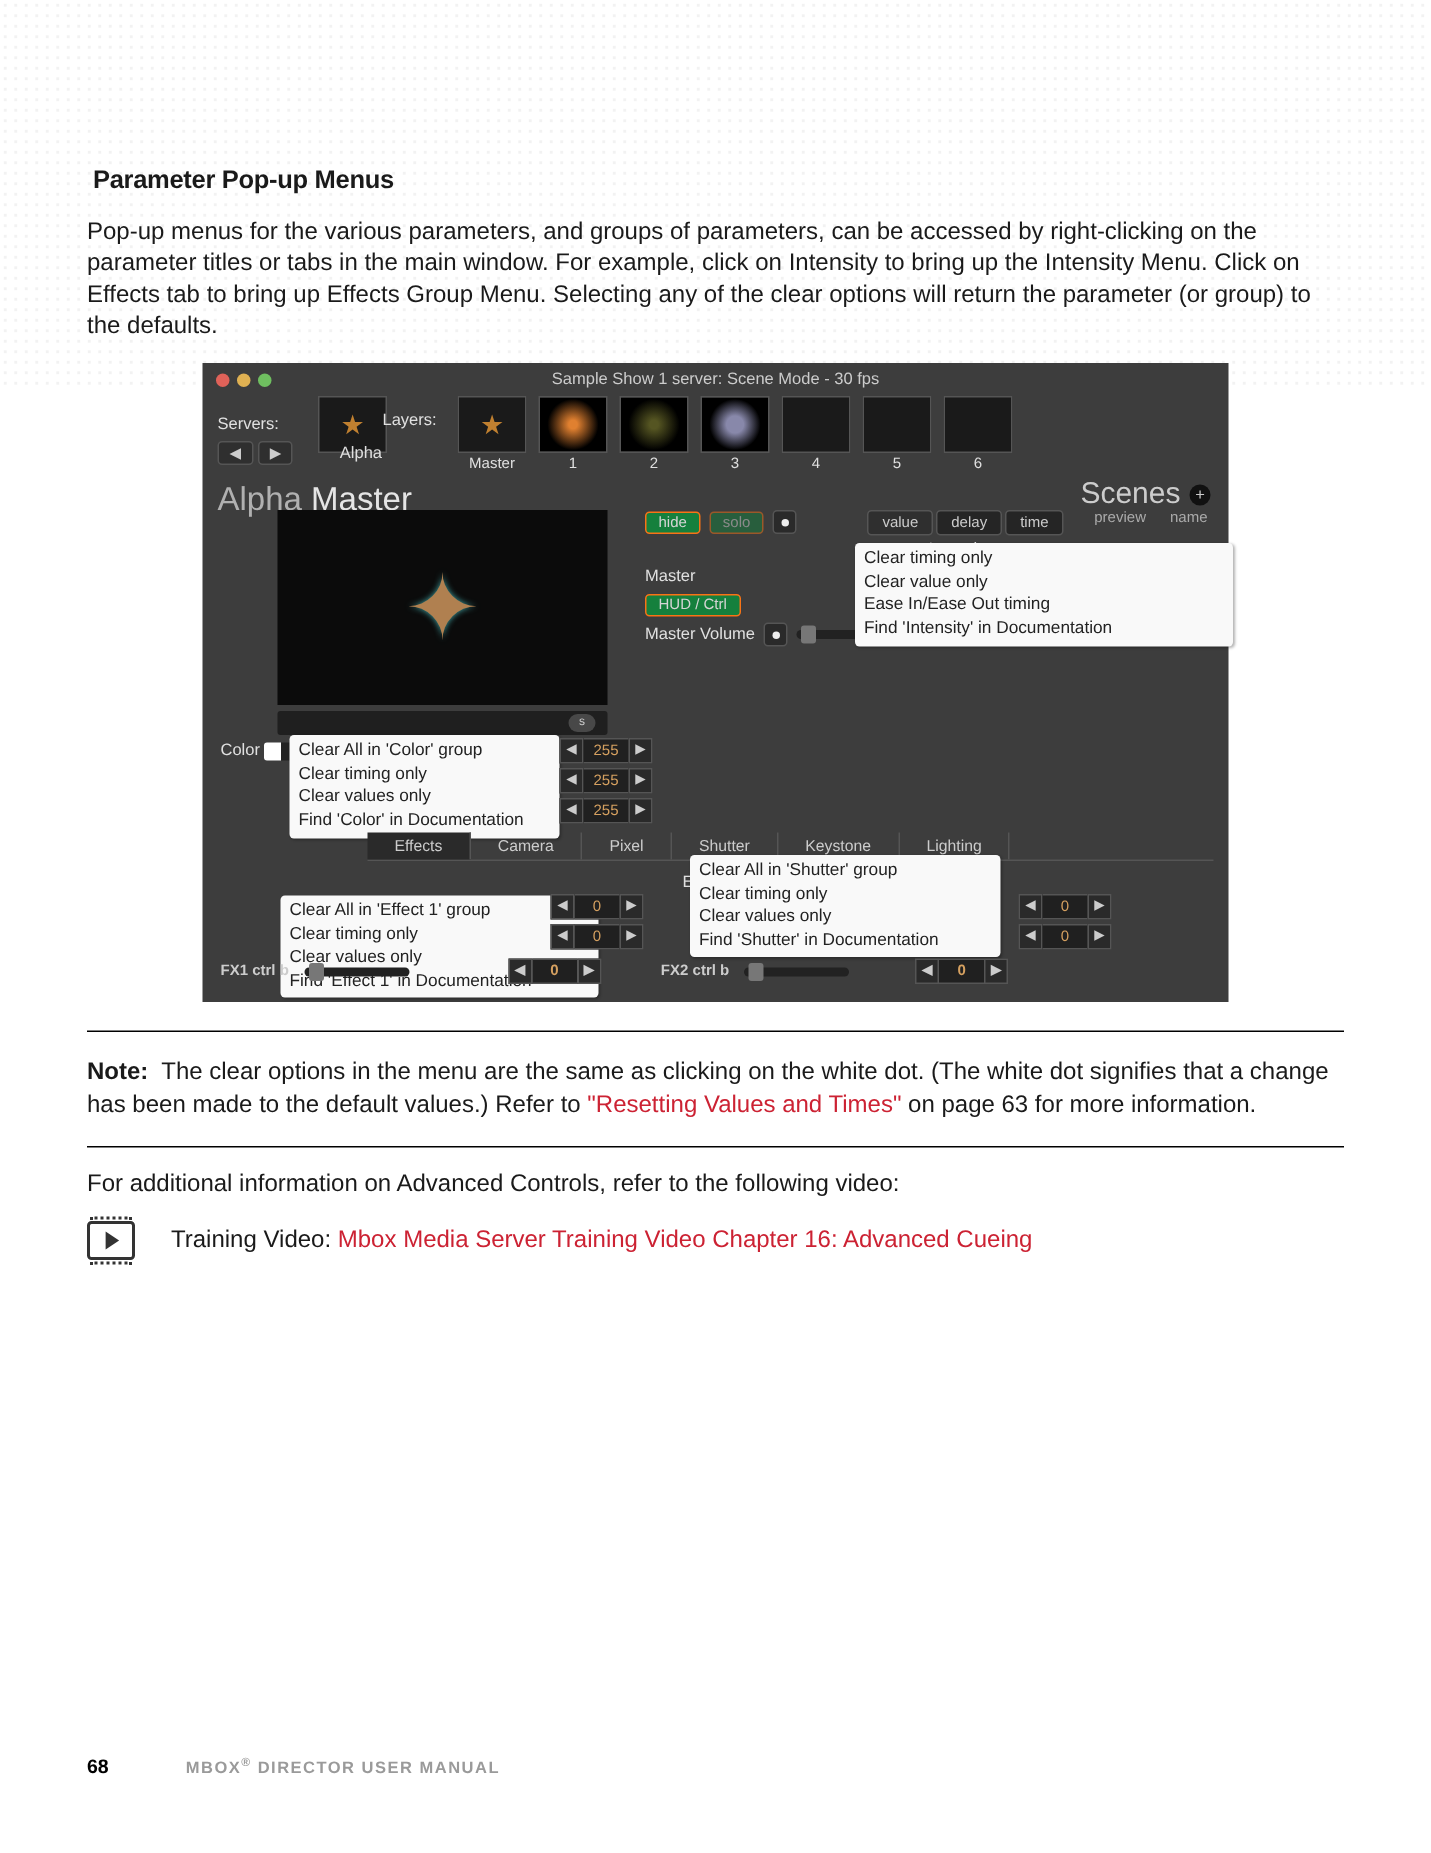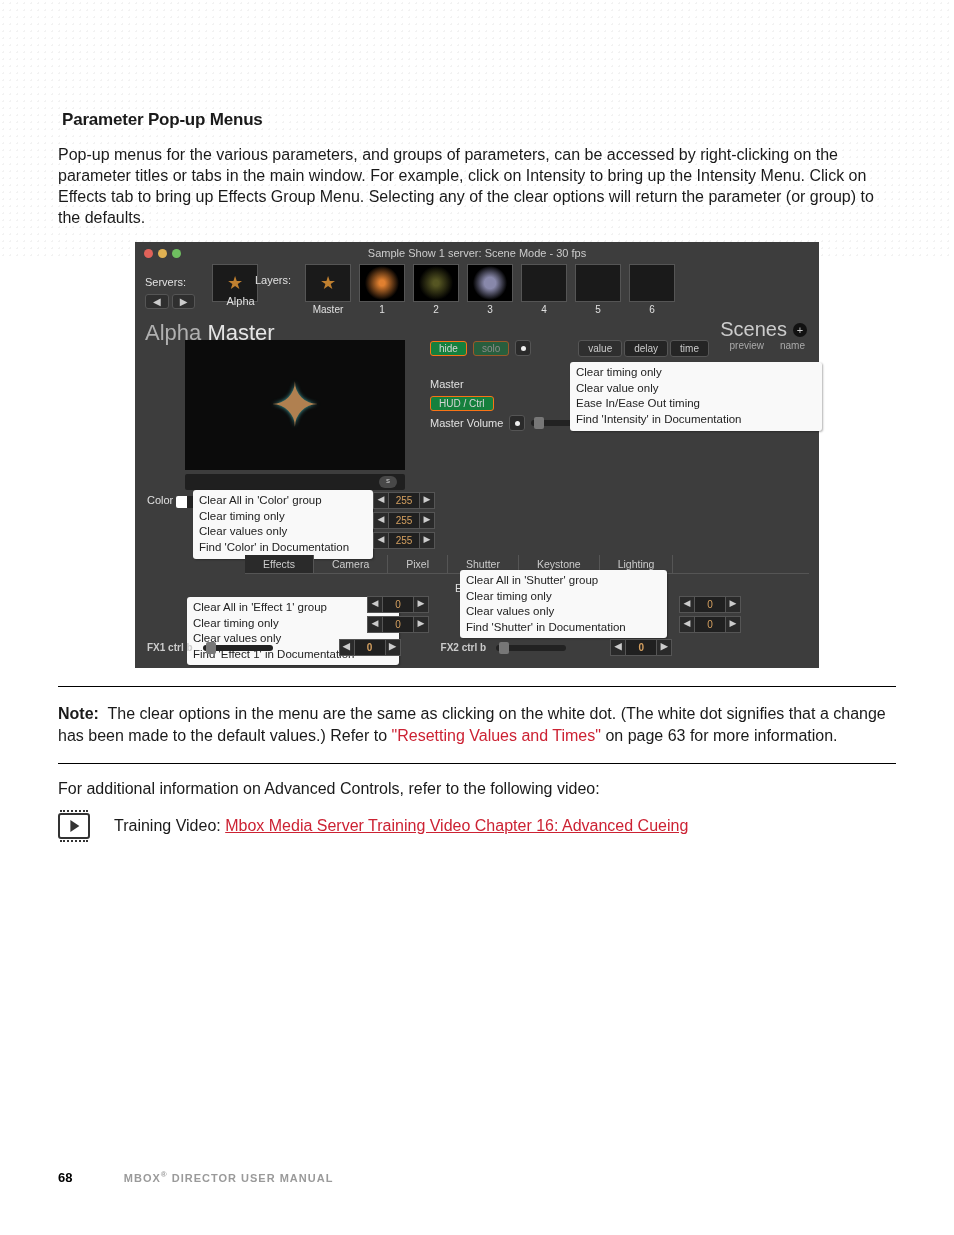--- a/index.html
+++ b/index.html
@@ -84,21 +84,21 @@
   .tabs { position:absolute; bottom:94px; left:110px; right:10px; display:flex; border-bottom:1px solid #555; }
   .tabs .tab { padding:3px 18px; font-size:10.5px; color:#ccc; border-right:1px solid #555;}
   .tabs .tab.active { background:#2a2a2a; }
   .slider { display:inline-block; width:70px; height:6px; background:#222; border-radius:3px; position:relative; vertical-align:middle;}
   .slider::after { content:""; position:absolute; left:3px; top:-3px; width:10px; height:12px; background:#777; border-radius:2px;}
   .fx-row { position:absolute; left:12px; right:12px; display:flex; align-items:center; gap:10px; font-size:10px; color:#ccc;}
   hr.rule { border:none; border-top:1px solid #000; margin:14px 0; }
   .note { font-size:16px; line-height:1.35; }
   .note b { font-weight:bold; }
   a.link { color:#c23; text-decoration:none; }
-  a.link.u { text-decoration: underline; }
+  a.link.u { }
   .vid-row { display:flex; align-items:center; gap:24px; margin-top:14px;}
   .vid-icon { width:28px; height:22px; border:2px solid #333; border-radius:3px; position:relative;}
   .vid-icon::before { content:""; position:absolute; top:-5px; left:0; right:0; height:3px; border-top:2px dotted #333;}
   .vid-icon::after { content:""; position:absolute; bottom:-5px; left:0; right:0; height:3px; border-bottom:2px dotted #333;}
   .vid-icon .tri { position:absolute; top:50%; left:50%; transform:translate(-40%,-50%); width:0;height:0; border-left:9px solid #333; border-top:6px solid transparent; border-bottom:6px solid transparent;}
   .footer { position:absolute; bottom:50px; left:58px; right:58px; font-size:12px; color:#333;margin-top:36px; }
   .footer .pg { font-weight:bold; font-size:13px; color:#000; }
   .footer .man { margin-left:48px; letter-spacing:1px; color:#9a9a9a; font-weight:bold; font-size:11px;}
   .footer sup { font-size:8px; }
 </style>

